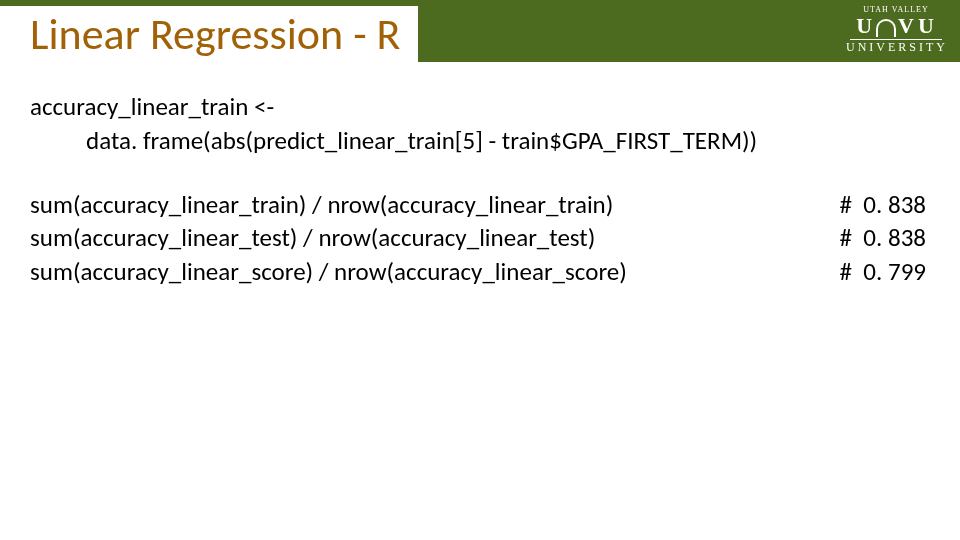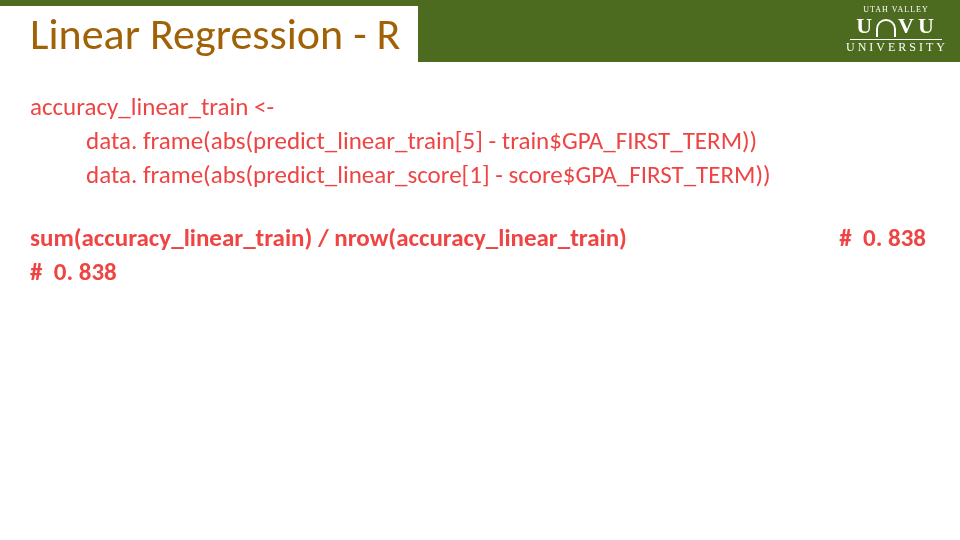--- a/index.html
+++ b/index.html
@@ -74,36 +74,35 @@
     margin: 2px 4px 1px 4px;
   }
   .logo-bot {
     font-size: 12px;
     letter-spacing: 3px;
     line-height: 1;
   }
   .content {
     padding: 28px 30px 0 30px;
     font-size: 25px;
-    color: #ef4444;
+    color: #000000;
     line-height: 1.35;
   }
   .line {
     white-space: pre;
   }
   .indent {
     padding-left: 56px;
   }
   .spacer {
     height: 30px;
   }
   .row {
     display: flex;
     justify-content: space-between;
-    font-weight: bold;
   }
   .left {
     white-space: pre;
   }
   .right {
     white-space: pre;
     padding-right: 4px;
     text-align: center;
   }
 </style>
@@ -123,24 +122,28 @@
       <span>U</span>
     </div>
     <div class="logo-divider"></div>
     <div class="logo-bot">UNIVERSITY</div>
   </div>
 </div>
 
 <div class="content">
   <div class="line">accuracy_linear_train &lt;-</div>
   <div class="line indent">data. frame(abs(predict_linear_train[5] - train$GPA_FIRST_TERM))</div>
-  <div class="line indent">data. frame(abs(predict_linear_score[1] - score$GPA_FIRST_TERM))</div>
 
   <div class="spacer"></div>
 
   <div class="row">
     <div class="left">sum(accuracy_linear_train) / nrow(accuracy_linear_train)</div>
     <div class="right">#  0. 838</div>
   </div>
   <div class="row">
+    <div class="left">sum(accuracy_linear_test) / nrow(accuracy_linear_test)</div>
     <div class="right">#  0. 838</div>
+  </div>
+  <div class="row">
+    <div class="left">sum(accuracy_linear_score) / nrow(accuracy_linear_score)</div>
+    <div class="right">#  0. 799</div>
   </div>
 </div>
 
 </body></html>

